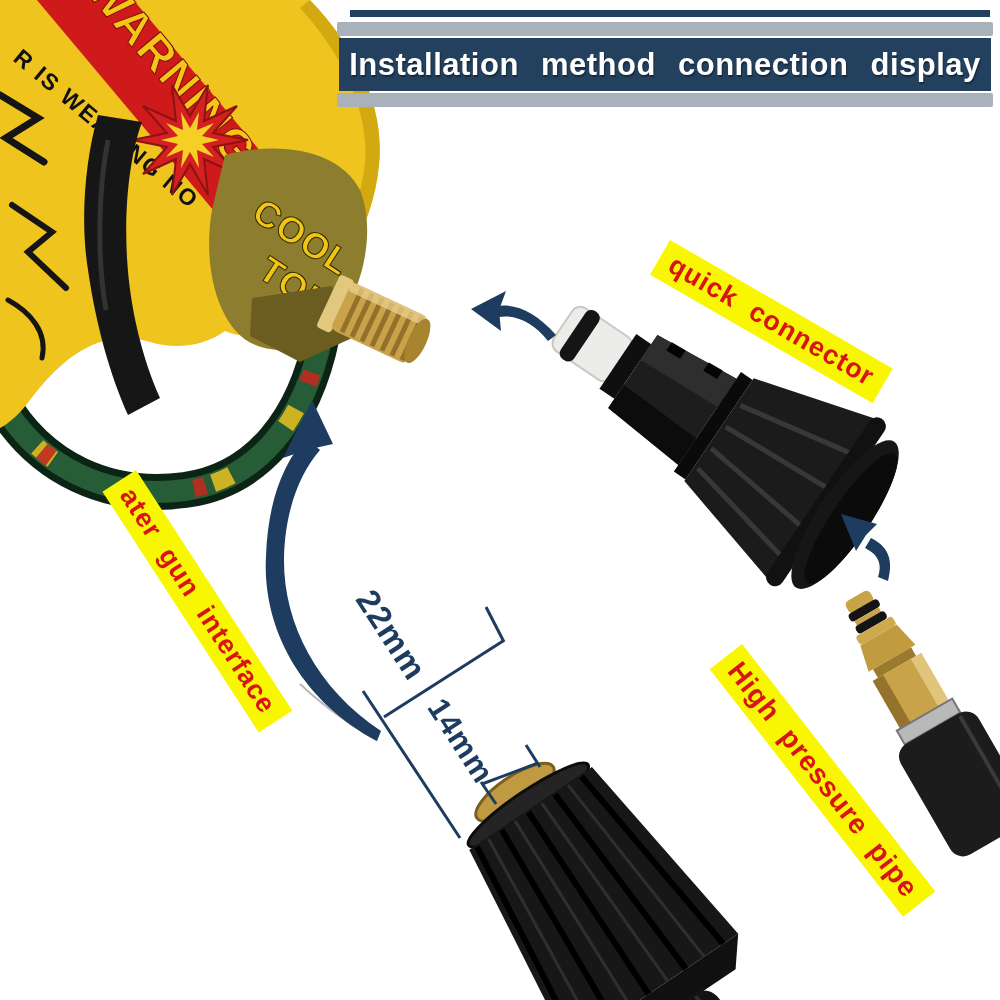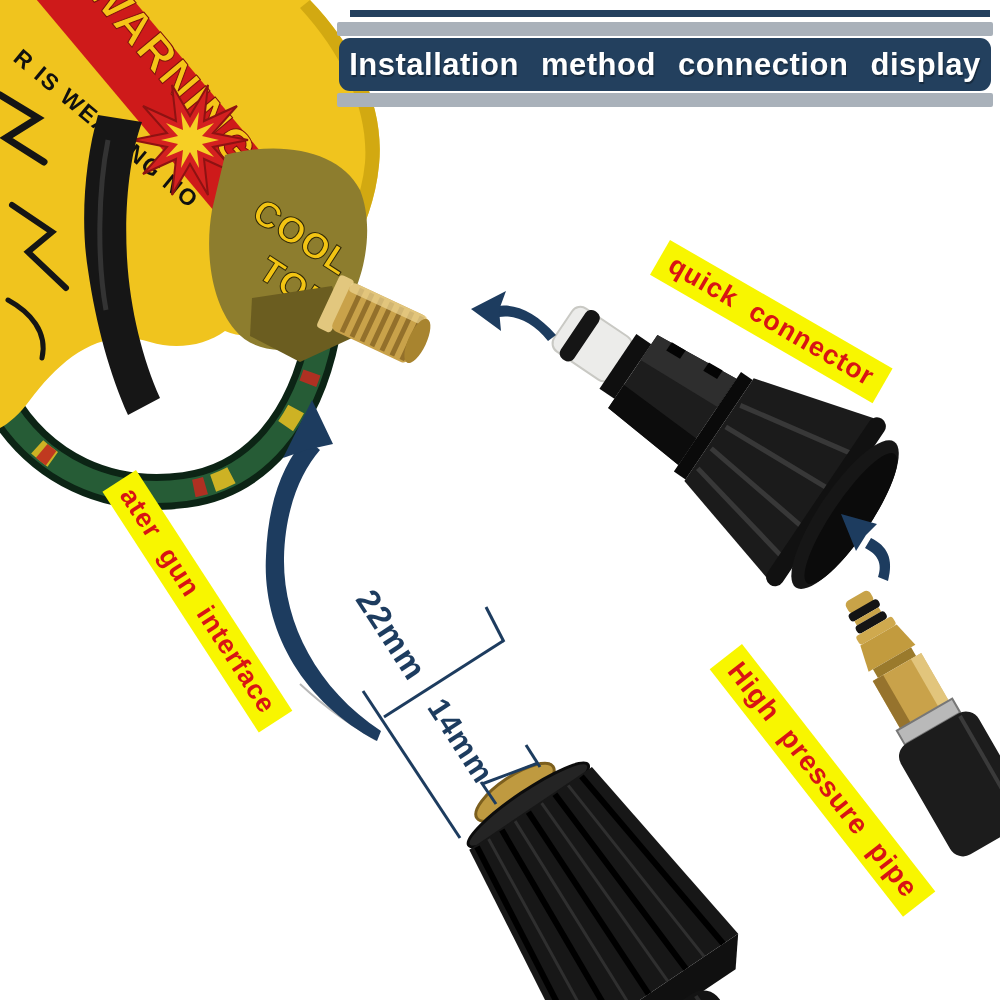--- a/index.html
+++ b/index.html
@@ -7,21 +7,21 @@
           font-family:"Liberation Sans",sans-serif;}
   .abs{position:absolute;}
   svg{display:block;}
   
   .banner-line{position:absolute;left:350px;top:10px;width:640px;height:7px;background:var(--banner-navy);}
   .banner-bar{position:absolute;left:337px;width:656px;height:14px;background:var(--bar-gray);border-radius:2px;}
   .banner-bar.top{top:22px;}
   .banner-bar.bottom{top:93px;}
   .banner-main{position:absolute;left:339px;top:38px;width:652px;height:53px;background:var(--banner-navy);
     display:flex;align-items:center;justify-content:center;color:#fff;font-weight:bold;font-size:31px;
-    letter-spacing:.5px;word-spacing:13px;text-shadow:1px 2px 1px rgba(0,0,0,.35);white-space:nowrap;border-radius:11px;}
+    letter-spacing:.5px;word-spacing:13px;text-shadow:1px 2px 1px rgba(0,0,0,.35);white-space:nowrap;}
   
   .tag{position:absolute;background:var(--label-yellow);color:var(--label-red);font-weight:bold;
     font-size:27px;line-height:1.1;padding:5px 12px;white-space:nowrap;transform-origin:0 0;
     letter-spacing:1px;word-spacing:9px;}
   
   .dim-text{position:absolute;color:var(--navy);font-weight:bold;transform-origin:0 0;
     letter-spacing:1px;white-space:nowrap;}
   
   .navy-f{fill:var(--navy);}
   .dim{stroke:var(--navy);stroke-width:3;fill:none;}

